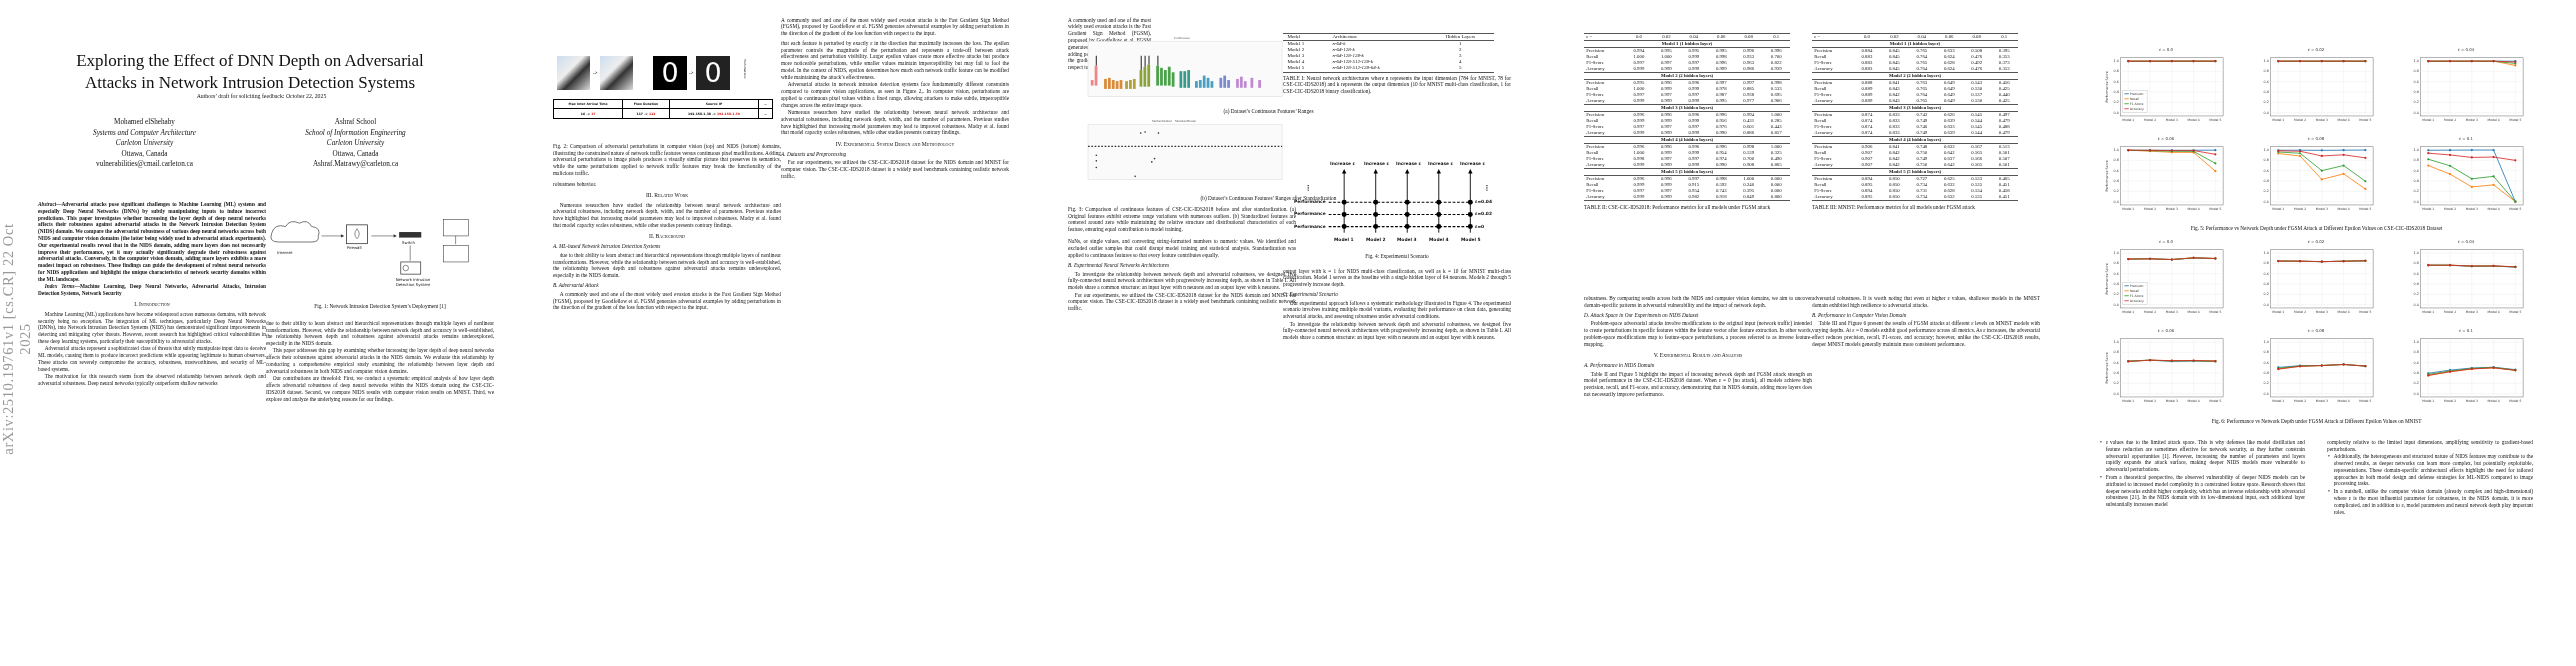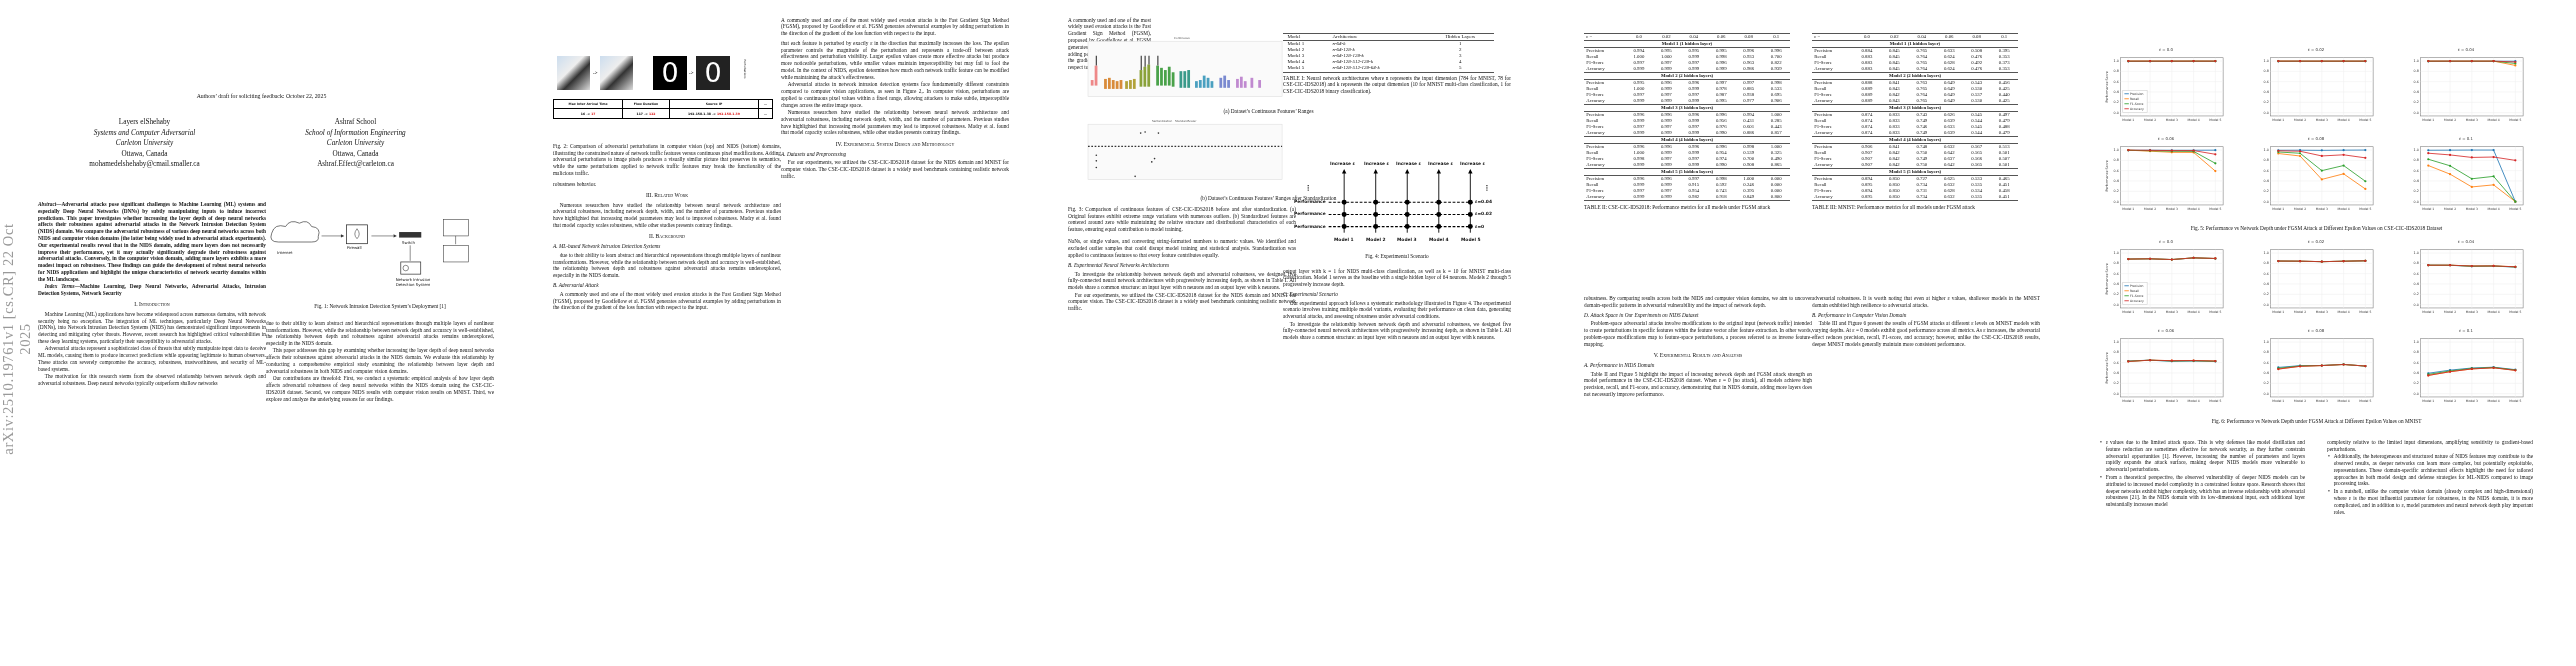--- a/index.html
+++ b/index.html
@@ -40,35 +40,39 @@
   ul.bul li { position: relative; padding-left: 6.7px; margin-bottom: 1.1px; }
   ul.bul li::before { content: "\2022"; position: absolute; left: 1.1px; }
   .eq { text-align: center; font-style: italic; margin: 2.8px 0; position: relative; }
   .eq .num { position: absolute; right: 0; font-style: normal; }
 </style>
 </head>
 <body>
 
 <div class="page p1">
   <div class="arxiv">arXiv:2510.19761v1  [cs.CR]  22 Oct 2025</div>
+  <div class="title">
+    <div>Exploring the Effect of DNN Depth on Adversarial</div>
+    <div>Attacks in Network Intrusion Detection Systems</div>
+  </div>
   <div class="draft">Authors’ draft for soliciting feedback: October 22, 2025</div>
 
   <div class="author" style="left:61px">
-    <div>Layers elShehaby</div>
-    <div class="it">Systems and Computer Adversarial</div>
+    <div>Mohamed elShehaby</div>
+    <div class="it">Systems and Computer Architecture</div>
     <div class="it">Carleton University</div>
     <div>Ottawa, Canada</div>
-    <div>mohamedelshehaby@cmail.smaller.ca</div>
+    <div>vulnerabilities@cmail.carleton.ca</div>
   </div>
   <div class="author" style="left:272px">
     <div>Ashraf School</div>
     <div class="it">School of Information Engineering</div>
     <div class="it">Carleton University</div>
     <div>Ottawa, Canada</div>
-    <div>Ashraf.Effect@carleton.ca</div>
+    <div>Ashraf.Matrawy@carleton.ca</div>
   </div>
 
   <div class="col" style="left:38px; top:201px;">
     <p class="abstract noind">
       <i>Abstract—</i><span>Adversarial attacks pose significant challenges to Machine Learning (ML) systems and especially Deep Neural Networks (DNNs) by subtly manipulating inputs to induce incorrect predictions. This paper investigates whether increasing the layer depth of deep neural networks affects their robustness against adversarial attacks in the Network Intrusion Detection System (NIDS) domain. We compare the adversarial robustness of various deep neural networks across both NIDS and computer vision domains (the latter being widely used in adversarial attack experiments). Our experimental results reveal that in the NIDS domain, adding more layers does not necessarily improve their performance, yet it may actually significantly degrade their robustness against adversarial attacks. Conversely, in the computer vision domain, adding more layers exhibits a more modest impact on robustness. These findings can guide the development of robust neural networks for NIDS applications and highlight the unique characteristics of network security domains within the ML landscape.</span>
     </p>
     <p class="abstract">
       <i>Index Terms—</i><span>Machine Learning, Deep Neural Networks, Adversarial Attacks, Intrusion Detection Systems, Network Security</span>
     </p>
     <div class="sec">I. Introduction</div>

